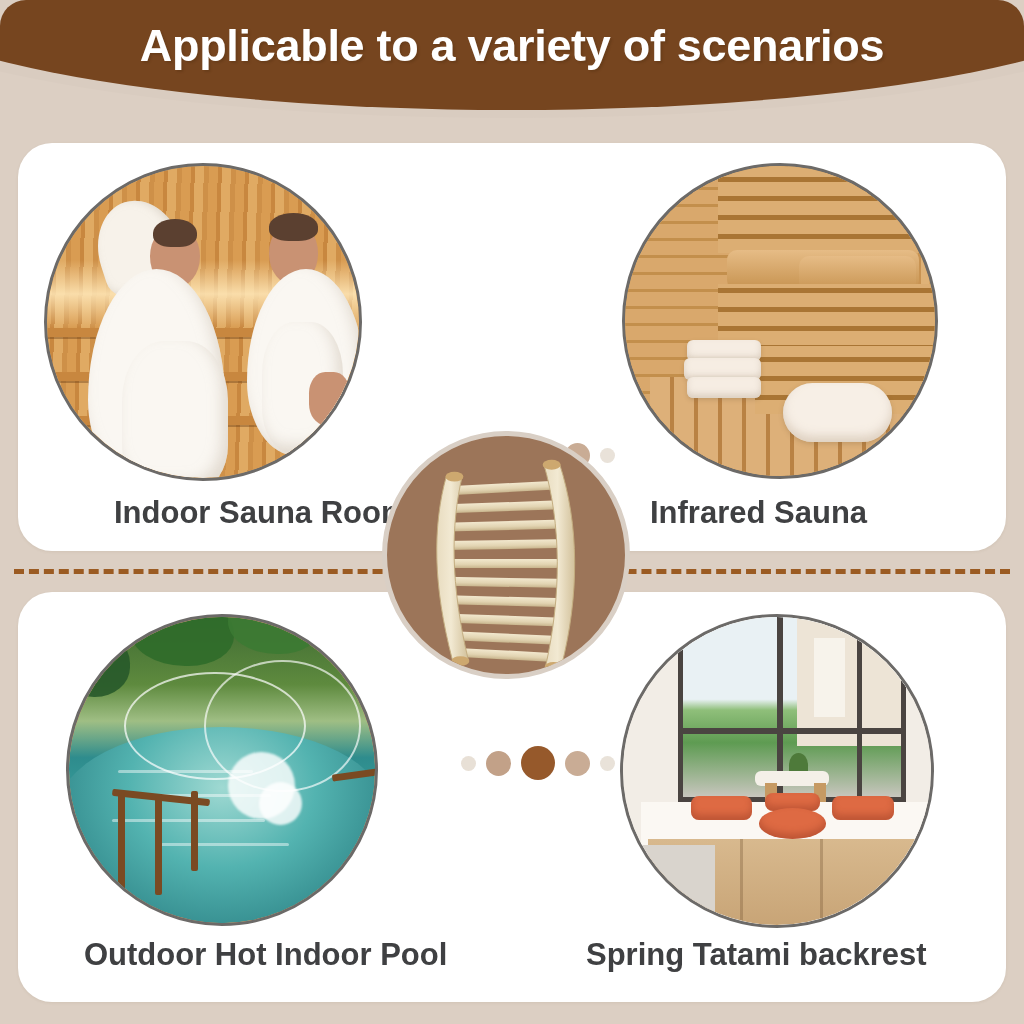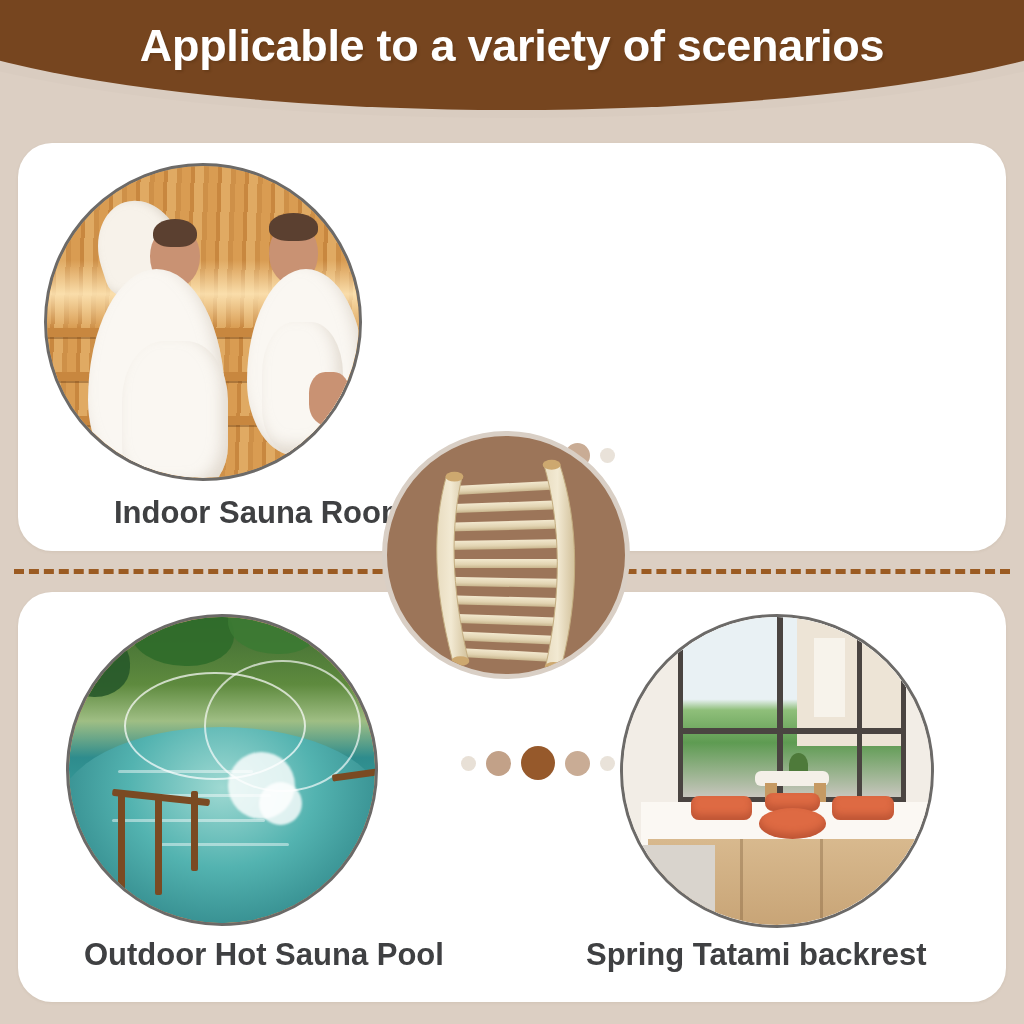--- a/index.html
+++ b/index.html
@@ -2,21 +2,21 @@
 <html><head>
 <meta charset="utf-8">
 <style>
   html,body{margin:0;padding:0;}
   body{
     width:1024px;height:1024px;overflow:hidden;
     background:#DCCFC3;
     font-family:"Liberation Sans","DejaVu Sans",sans-serif;
     position:relative;
   }
-  #stage{position:absolute;inset:0;width:1024px;height:1024px;overflow:hidden;}
+  #stage{position:absolute;inset:0;width:1024px;height:1024px;overflow:hidden;border-radius:26px;}
 
   
   .header-wrap{position:absolute;left:0;top:0;width:1024px;height:150px;overflow:hidden;z-index:5;}
   .header-band{
     position:absolute;left:-140px;top:-230px;width:1304px;height:340px;
     background:#76451F;border-radius:0 0 50% 50%/0 0 38% 38%;
   }
   .header-title{
     position:absolute;left:0;top:20px;width:1024px;text-align:center;
     color:#FFFFFF;font-size:45px;font-weight:bold;letter-spacing:-0.3px;
@@ -175,20 +175,39 @@
     </div>
 
     <div class="dots" style="left:443px;top:295px;">
       <span class="dot d1"></span>
       <span class="dot d2"></span>
       <span class="dot d3"></span>
       <span class="dot d4"></span>
       <span class="dot d5"></span>
     </div>
 
+    <div class="panel right">
+      <div class="photo-ring" style="left:66px;top:20px;width:316px;height:316px;">
+        <div class="photo-inner">
+          <div class="ir-back"></div>
+          <div class="ir-panel" style="left:0;top:0;width:34%;height:100%;"></div>
+          <div class="ir-slats" style="left:30%;top:0;width:72%;height:28%;"></div>
+          <div class="ir-roll" style="left:33%;top:27%;width:62%;height:13%;"></div>
+          <div class="ir-roll" style="left:56%;top:29%;width:38%;height:12%;"></div>
+          <div class="ir-slats" style="left:30%;top:38%;width:72%;height:32%;"></div>
+          <div class="ir-seat" style="left:8%;top:68%;width:96%;height:32%;"></div>
+          <div class="ir-slats" style="left:42%;top:58%;width:60%;height:22%;"></div>
+          <div class="towel-stack" style="left:20%;top:56%;width:24%;height:7%;"></div>
+          <div class="towel-stack" style="left:19%;top:62%;width:25%;height:7%;"></div>
+          <div class="towel-stack" style="left:20%;top:68%;width:24%;height:7%;"></div>
+          <div class="towel-roll" style="left:51%;top:70%;width:35%;height:19%;"></div>
+        </div>
+      </div>
+      <div class="panel-label" style="left:94px;top:352px;">Infrared Sauna</div>
+    </div>
   </div>
 
   <div class="card bottom">
 
     <div class="panel left">
       <div class="photo-ring" style="left:22px;top:22px;width:312px;height:312px;">
         <div class="photo-inner">
           <div class="pool-sky"></div>
           <div class="foliage" style="left:20%;top:-6%;width:34%;height:22%;"></div>
           <div class="foliage" style="left:52%;top:-8%;width:30%;height:20%;background:#3C7A33;"></div>
@@ -202,21 +221,21 @@
           <div class="jet" style="left:44%;top:14%;width:50%;height:42%;border:2px solid rgba(255,255,255,.65);background:none;border-radius:50%;"></div>
           <div class="spray" style="left:52%;top:44%;width:22%;height:22%;"></div>
           <div class="spray" style="left:62%;top:54%;width:14%;height:14%;"></div>
           <div class="rail" style="left:14%;top:58%;width:32%;height:7px;transform:rotate(6deg);"></div>
           <div class="rail" style="left:16%;top:58%;width:7px;height:34%;"></div>
           <div class="rail" style="left:28%;top:59%;width:7px;height:32%;"></div>
           <div class="rail" style="left:40%;top:57%;width:7px;height:26%;"></div>
           <div class="rail" style="left:86%;top:50%;width:22%;height:7px;transform:rotate(-8deg);"></div>
         </div>
       </div>
-      <div class="panel-label" style="left:40px;top:345px;">Outdoor Hot Sauna Pool</div>
+      <div class="panel-label" style="left:40px;top:345px;">Outdoor Hot Indoor Pool</div>
     </div>
 
     <div class="dots" style="left:443px;top:154px;">
       <span class="dot d1"></span>
       <span class="dot d2"></span>
       <span class="dot d3"></span>
       <span class="dot d4"></span>
       <span class="dot d5"></span>
     </div>
 

